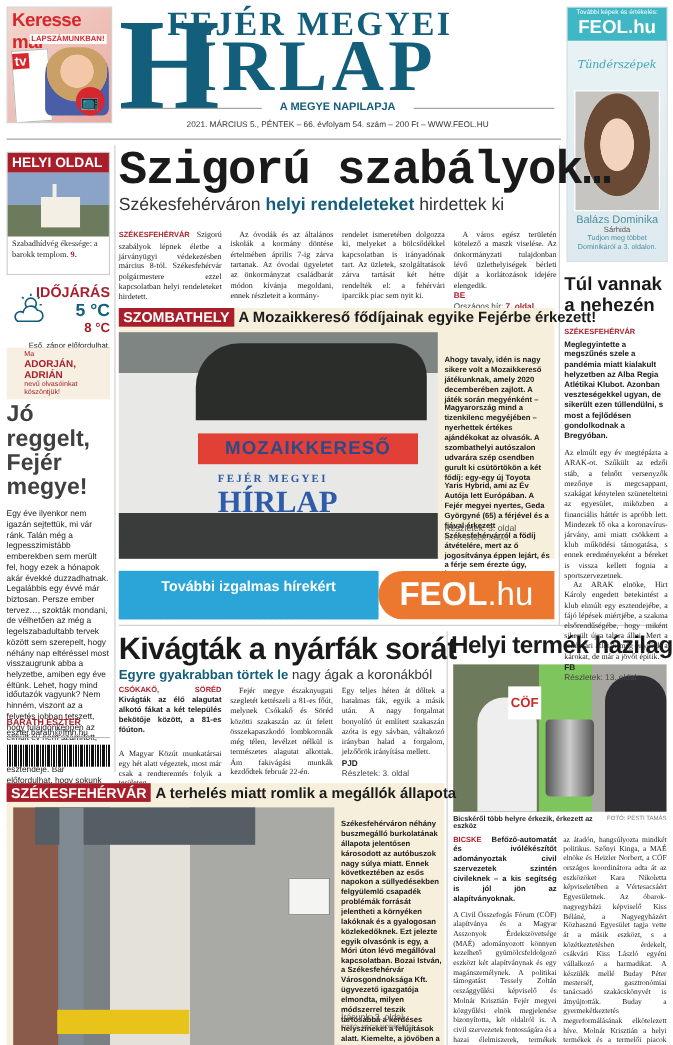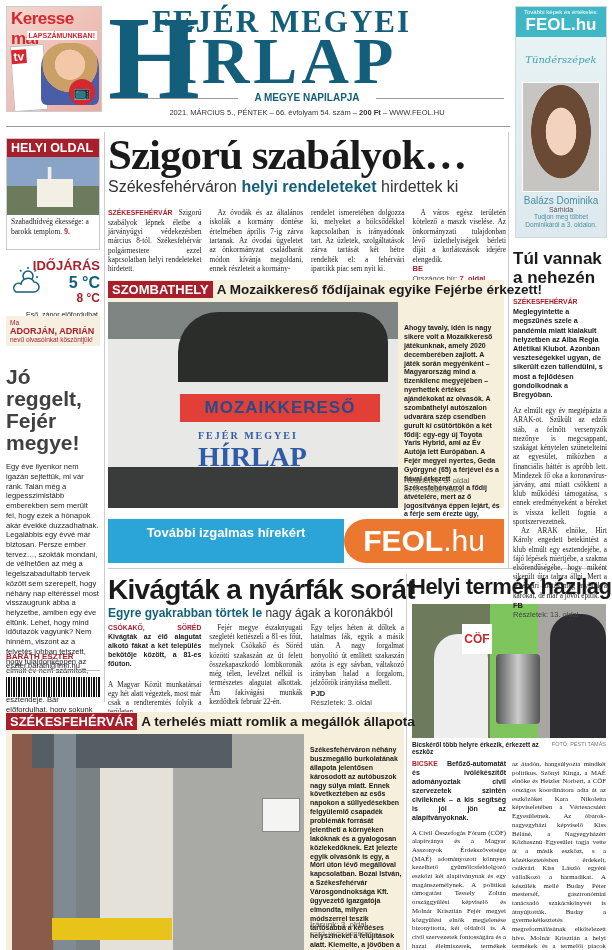--- a/index.html
+++ b/index.html
@@ -13,21 +13,21 @@
 .promo-tv .mag .tv{font-size:12px;font-weight:bold;color:#fff;background:#d6262e;padding:0 2px;display:inline-block}
 .promo-tv .face{position:absolute;left:34px;top:36px;width:58px;height:62px;border-radius:40% 40% 10% 10%;background:radial-gradient(circle at 50% 35%,#f2c8a8 0 30%,#caa066 31% 55%,#4a5ea8 56%)}
 .promo-tv .tvicon{position:absolute;right:6px;bottom:6px;width:26px;height:26px;border-radius:50%;background:#d6262e;color:#fff;font-size:14px;text-align:center;line-height:26px}
 .mast-small{left:152px;top:4px;font-family:"Liberation Serif",serif;font-size:31px;font-weight:bold;color:#135e7a;letter-spacing:2px}
 .mast-h{left:108px;top:0px;font-family:"Liberation Serif",serif;font-size:118px;font-weight:bold;color:#135e7a;line-height:1}
 .mast-big{left:172px;top:28px;font-family:"Liberation Serif",serif;font-size:66px;font-weight:bold;color:#135e7a;letter-spacing:4px;line-height:1}
 .mast-tag{left:110px;top:92px;width:394px;text-align:center;font-size:10px;font-weight:bold;color:#135e7a}
 .mast-tag:before,.mast-tag:after{content:"";position:absolute;top:6px;width:128px;height:1px;background:#999}
 .mast-tag:before{left:0}.mast-tag:after{right:0}
 .mast-date{left:110px;top:108px;width:394px;text-align:center;font-size:7.5px;color:#333}
-.mast-date b{font-weight:bold}
+.mast-date b{font-weight:normal}
 .promo-feol{left:515px;top:6px;width:92px;height:232px;border:1px solid #cfd8dc;background:linear-gradient(#eaf4f6,#dde9ee)}
 .promo-feol .hd{background:#3fb7c4;color:#fff;text-align:center;padding:2px 0}
 .promo-feol .hd .s{font-size:6px}
 .promo-feol .hd .b{font-size:17px;font-weight:bold}
 .promo-feol .script{font-family:"DejaVu Serif",serif;font-style:italic;font-size:10px;color:#3fa3b0;text-align:center;margin:17px 0}
 .promo-feol .photo{margin:0 6px;height:110px;background:radial-gradient(ellipse at 50% 45%,#f1d3bf 0 28%,#6b4a35 29% 55%,#c7c5c2 56%);border:1px solid #fff}
 .promo-feol .name{font-size:10px;color:#4a8fa0;text-align:center;margin-top:3px}
 .promo-feol .place{font-size:7px;color:#555;text-align:center}
 .promo-feol .more{font-size:6.5px;color:#4a8fa0;text-align:center;line-height:1.25}
 .rule{height:1px;background:#999}
@@ -37,34 +37,34 @@
 .church{height:58px;background:linear-gradient(#8aa4c8 0 50%,#6b7b5b 50%);position:relative}
 .church:after{content:"";position:absolute;left:30px;top:10px;width:36px;height:40px;background:#f4efe5;clip-path:polygon(30% 0,40% 0,40% 30%,100% 30%,100% 100%,0 100%,0 30%,30% 30%)}
 .helyi-cap{font-family:"Liberation Serif",serif;font-size:7.5px;padding:2px 4px;line-height:1.3}
 .helyi-cap b{color:#a81f2b}
 .weather{left:6px;top:258px;width:94px}
 .weather .t{position:absolute;right:0;top:0;text-align:right;font-size:13px;font-weight:bold;color:#a81f2b}
 .weather .t1{position:absolute;right:0;top:16px;font-size:16px;font-weight:bold;color:#135e7a}
 .weather .t2{position:absolute;right:0;top:33px;font-size:12px;font-weight:bold;color:#a81f2b}
 .weather .icon{position:absolute;left:4px;top:8px;width:32px;height:30px}
 .weather .d{position:absolute;right:0;top:52px;width:92px;font-size:7px;text-align:right;line-height:1.3}
-.nameday{left:6px;top:316px;width:94px;background:#f6efe2;padding:3px 4px}
+.nameday{left:6px;top:316px;width:94px;background:#f6efe2;padding:3px 16px}
 .nameday .ma{font-size:6.5px;color:#a81f2b}
 .nameday .n{font-size:9px;font-weight:bold;color:#a81f2b}
 .nameday .k{font-size:6.5px;color:#a81f2b}
 .editorial{left:6px;top:366px;width:94px}
 .editorial h2{font-size:21px;font-weight:bold;color:#404040;line-height:1.05}
 .editorial p{font-size:7.6px;line-height:1.28;margin-top:8px;color:#222}
 .author{left:6px;top:652px;width:94px;border-bottom:1px solid #bbb}
 .author .n{font-size:8px;font-weight:bold;color:#a81f2b}
 .author .e{font-size:7.5px}
 .barcode{left:6px;top:677px;width:94px;height:20px;background:repeating-linear-gradient(90deg,#111 0 1px,#fff 1px 2px,#111 2px 4px,#fff 4px 5px)}
 .vline{width:1px;background:#ccc}
 
-.h1{left:108px;top:130px;font-size:43px;font-weight:bold;letter-spacing:-1px;font-family:Liberation Serif, serif}
+.h1{left:108px;top:130px;font-size:43px;font-weight:bold;letter-spacing:-1px;font-family:Liberation Mono, monospace}
 .h1sub{left:108px;top:178px;font-size:16px;color:#333}
 .h1sub .hl{color:#135e7a;font-weight:bold}
 .cols4{left:108px;top:208px;width:398px;display:grid;grid-template-columns:repeat(4,1fr);column-gap:8px;font-family:"Liberation Serif",serif;font-size:7.3px;line-height:1.28;text-align:justify}
 .kicker{color:#a81f2b;font-weight:bold;font-family:"Liberation Sans",sans-serif;font-size:6.8px}
 .ref{text-align:left;font-family:"Liberation Sans",sans-serif;font-size:7.5px;color:#444}
 .ref b{color:#a81f2b}
 
 .feat{left:108px;top:280px;width:396px;height:228px;background:#f6efdc}
 .feat-hd{position:absolute;left:0;top:0;white-space:nowrap}
 .tag{display:inline-block;background:#a81f2b;color:#fff;font-weight:bold;font-size:13px;padding:1px 4px}

